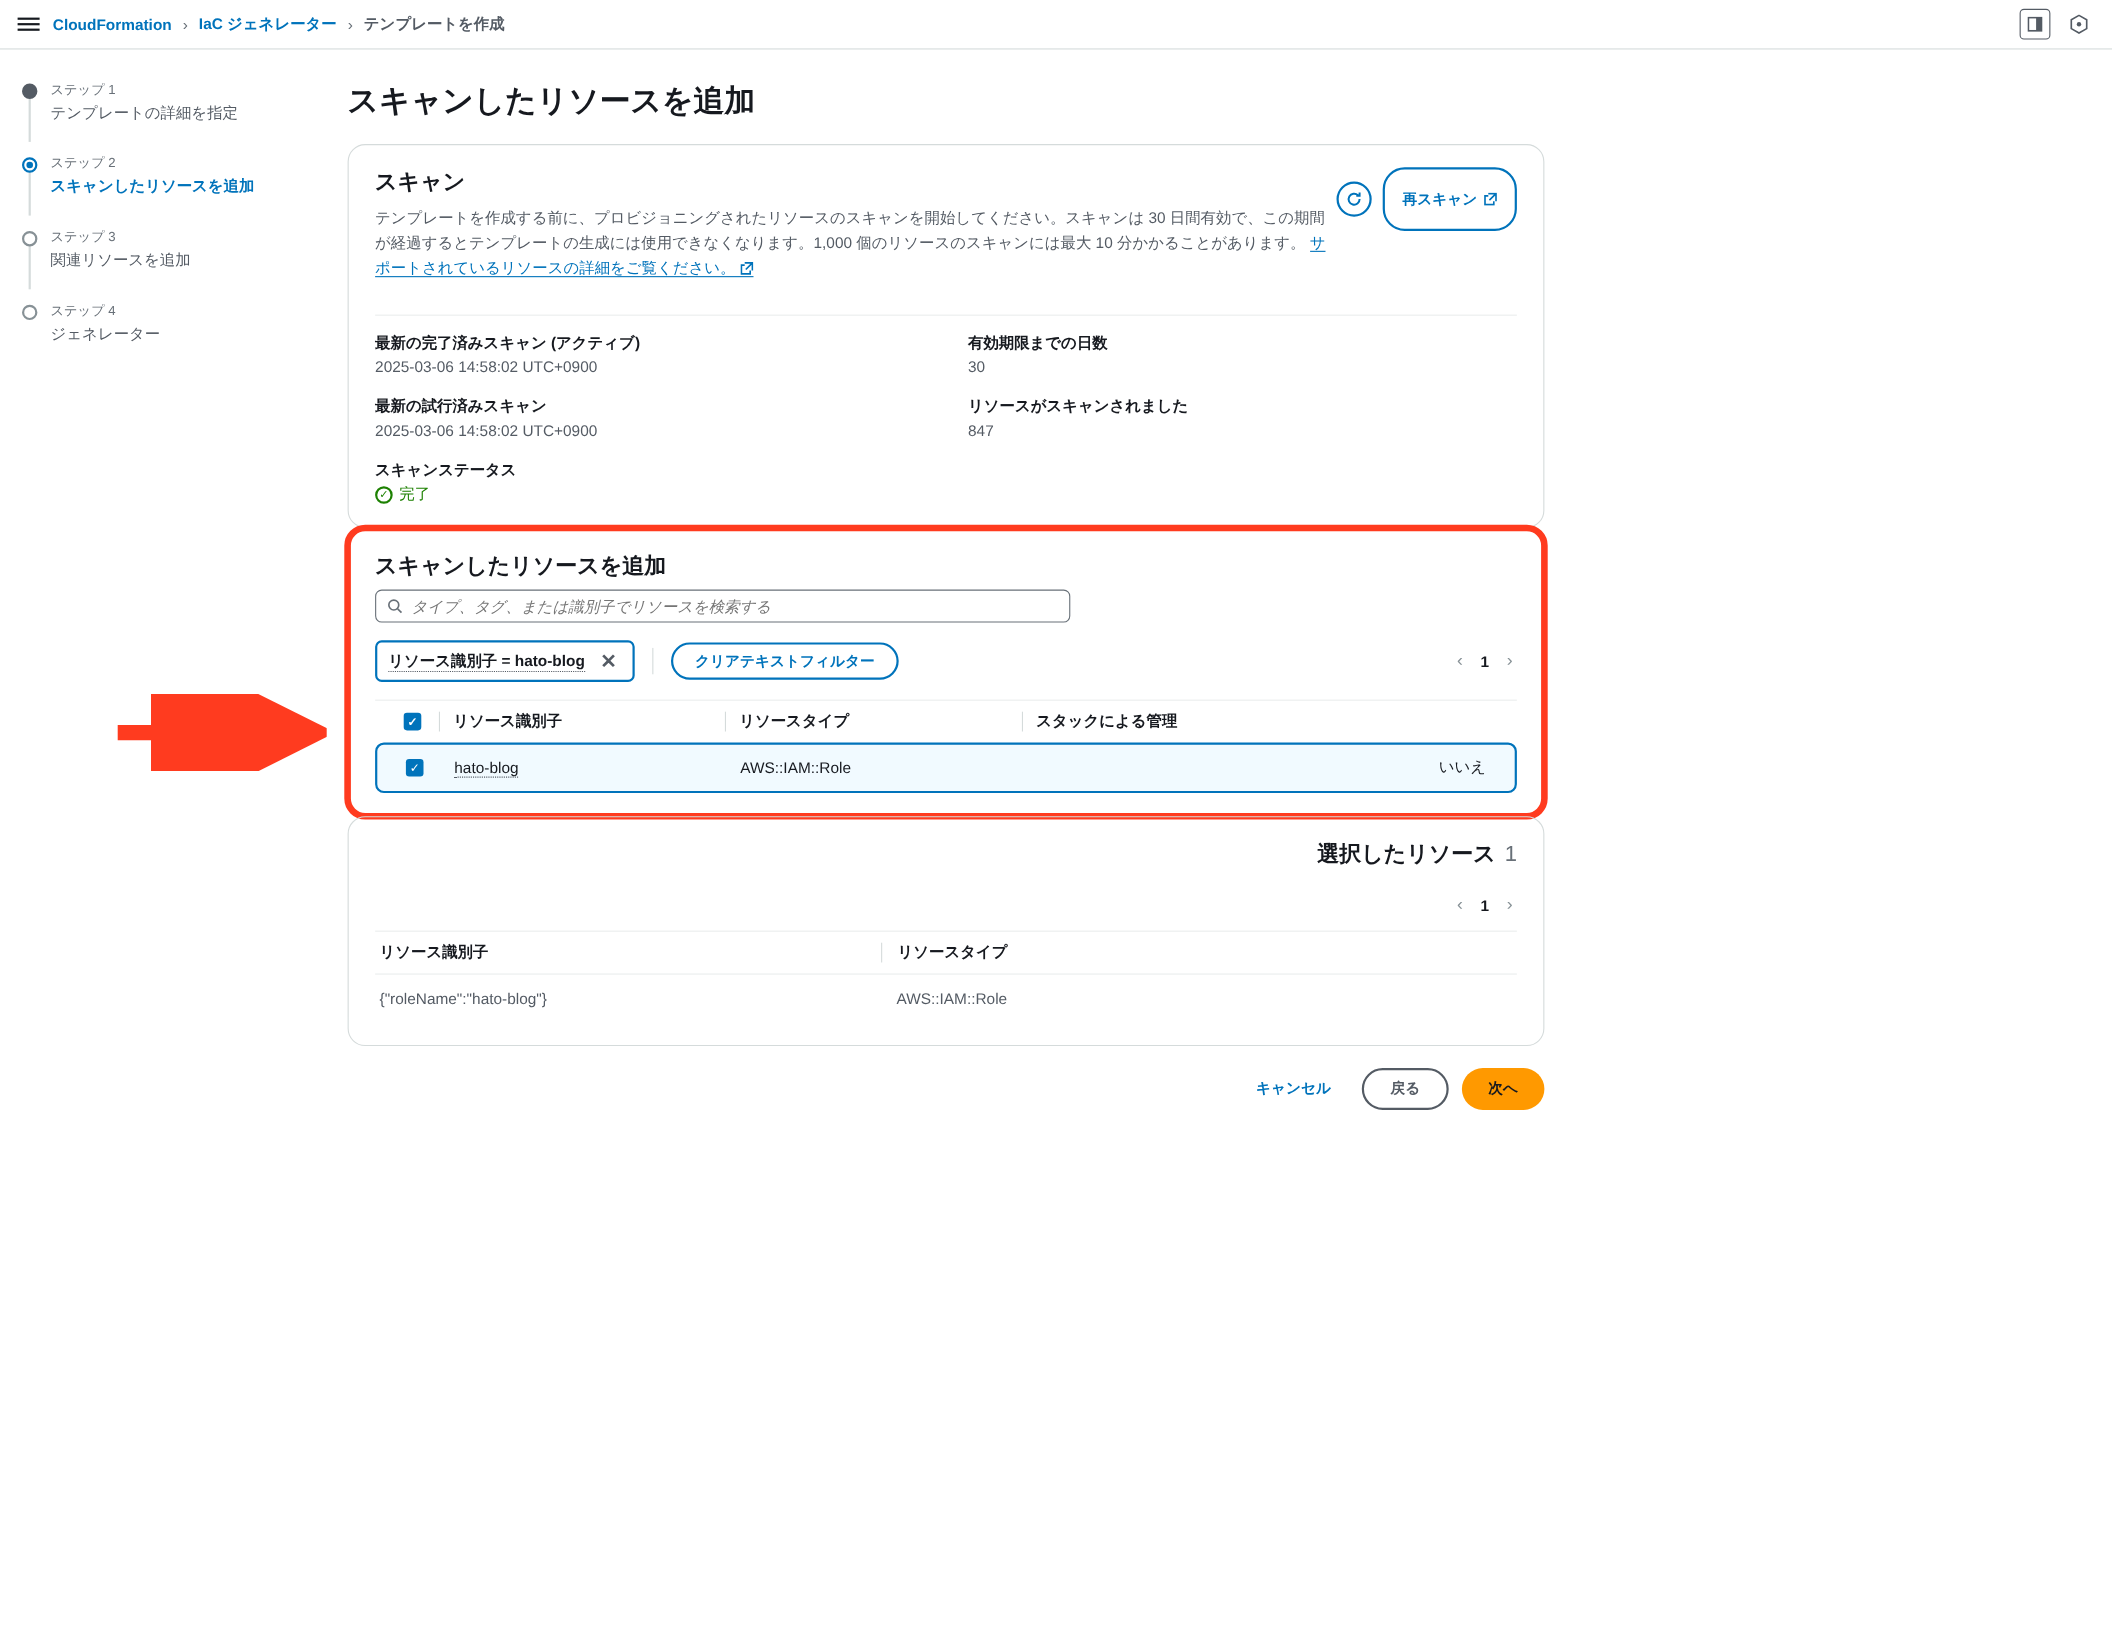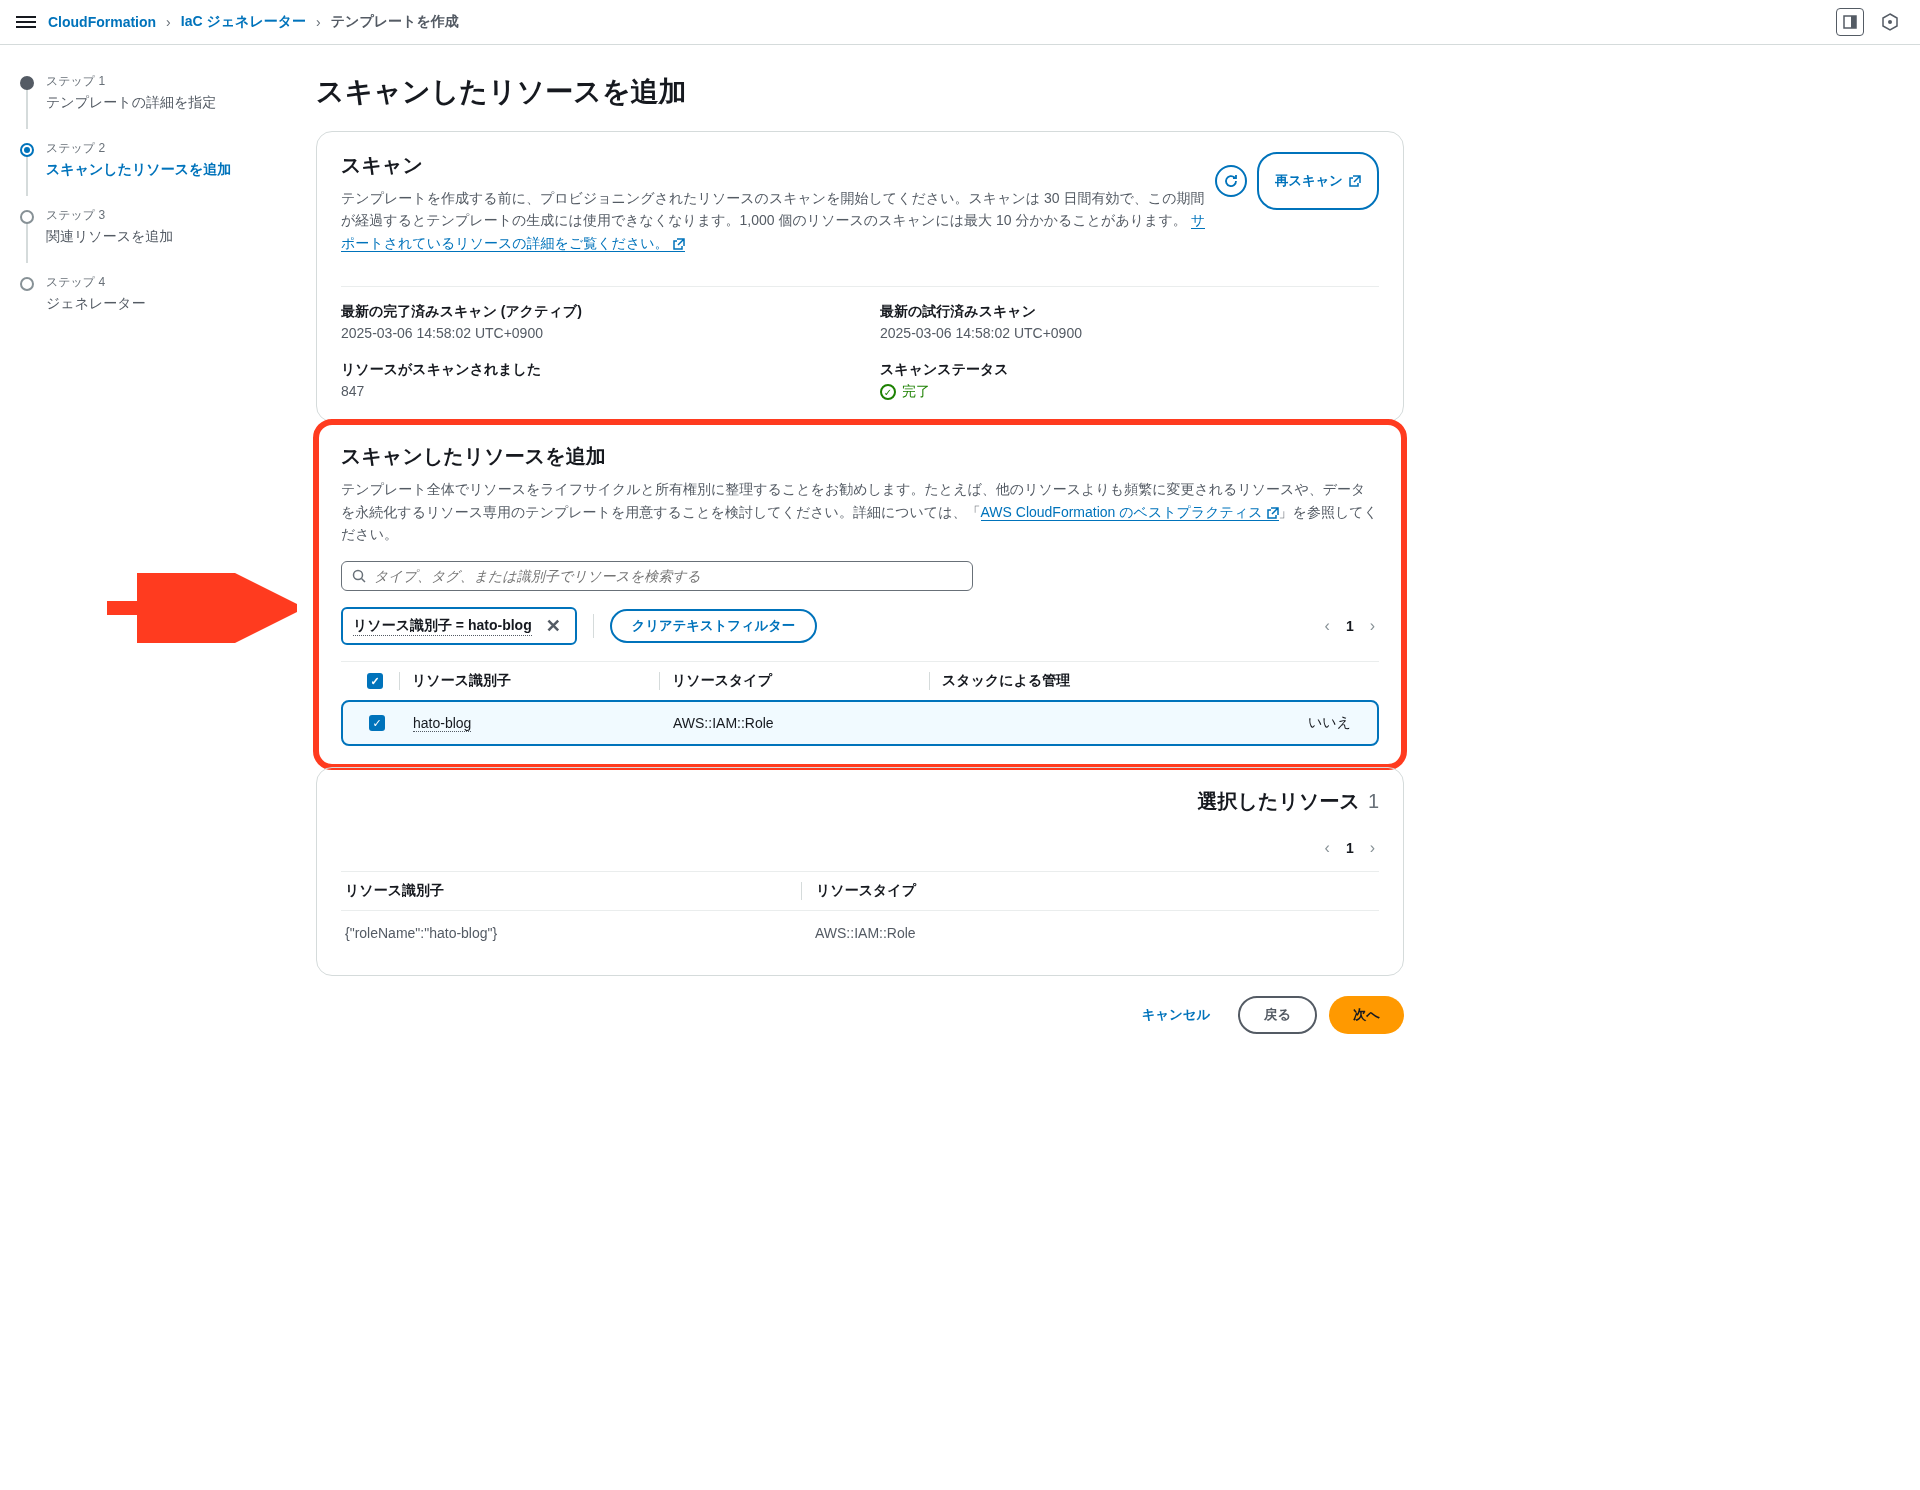--- a/index.html
+++ b/index.html
@@ -188,20 +188,24 @@
               </svg>
           </button>
         </div>
       </div>
       <div class="info-grid">
         <div class="info-item">
           <div class="label">最新の完了済みスキャン (アクティブ)</div>
           <div class="value">2025-03-06 14:58:02 UTC+0900</div>
         </div>
         <div class="info-item">
+          <div class="label">有効期限までの日数</div>
+          <div class="value">30</div>
+        </div>
+        <div class="info-item">
           <div class="label">最新の試行済みスキャン</div>
           <div class="value">2025-03-06 14:58:02 UTC+0900</div>
         </div>
         <div class="info-item">
           <div class="label">リソースがスキャンされました</div>
           <div class="value">847</div>
         </div>
         <div class="info-item">
           <div class="label">スキャンステータス</div>
           <div class="status-ok">
@@ -215,25 +219,20 @@
     <div class="panel highlighted">
       <svg class="arrow-annotation" width="200" height="70">
         <defs>
             <marker id="ah" markerWidth="12" markerHeight="12" refX="10" refY="6" orient="auto">
               <path d="M0,0 L12,6 L0,12 Z" fill="#ff3b1f"></path>
             </marker>
           </defs>
         <line x1="10" y1="35" x2="180" y2="35" stroke="#ff3b1f" stroke-width="14" marker-end="url(#ah)"></line>
       </svg>
       <div class="panel-title">スキャンしたリソースを追加</div>
-      <div class="panel-desc">
-        <span>テンプレート全体でリソースをライフサイクルと所有権別に整理することをお勧めします。たとえば、他のリソースよりも頻繁に変更されるリソースや、データを永続化するリソース専用のテンプレートを用意することを検討してください。詳細については、「</span><a href="#"><span>AWS CloudFormation のベストプラクティス</span><svg class="ext-link-icon" viewBox="0 0 12 12">
-              <path d="M4 1h7v7M11 1L5 7M9 8v3H1V3h3" fill="none" stroke="#0073bb" stroke-width="1.5"></path>
-            </svg></a><span>」を参照してください。</span>
-      </div>
       <div class="search-box">
         <svg width="14" height="14" viewBox="0 0 14 14">
             <circle cx="6" cy="6" r="4.5" fill="none" stroke="#687078" stroke-width="1.5"></circle>
             <line x1="9.5" y1="9.5" x2="13" y2="13" stroke="#687078" stroke-width="1.5"></line>
           </svg>
         <input type="text" placeholder="タイプ、タグ、または識別子でリソースを検索する" style="">
       </div>
       <div class="filter-row">
         <div class="filter-tag">
           <span>リソース識別子 = hato-blog</span>

